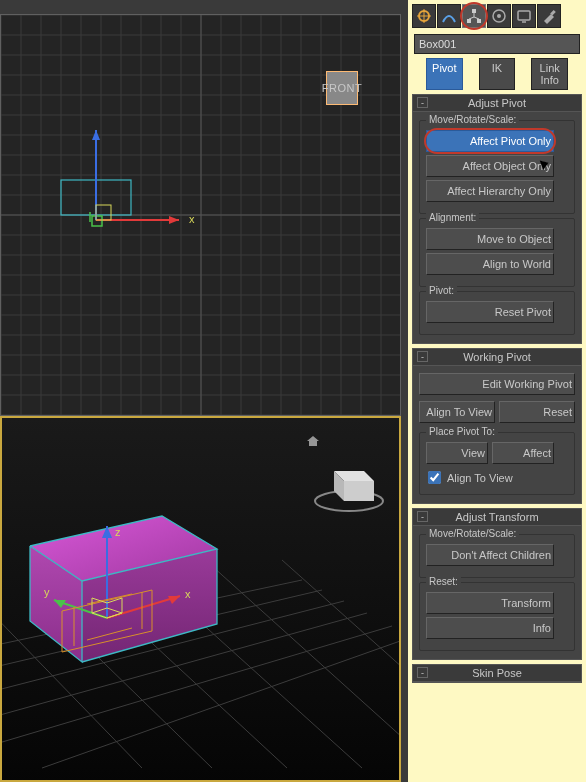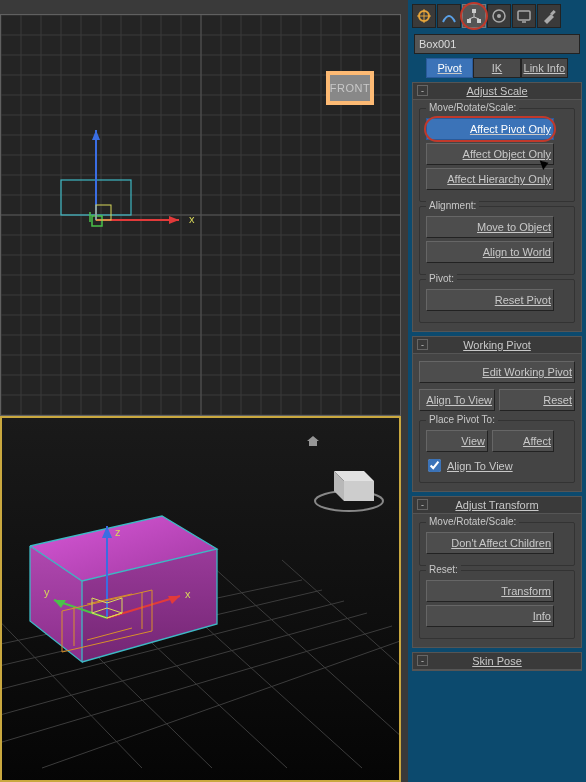--- a/index.html
+++ b/index.html
@@ -4,50 +4,50 @@
 <style>
 * { margin:0; padding:0; box-sizing:border-box; font-family:Tahoma,Arial,sans-serif; font-size:11px; color:#c8c8c8; user-select:none; }
 body { background:#3a3a3a; width:586px; height:782px; overflow:hidden; position:relative; }
 .viewports { position:absolute; left:0; top:14px; width:403px; height:768px; }
 .vp { position:absolute; background:#242424; border:1px solid #606060; overflow:hidden; }
 .vp.top { left:0; top:0; width:401px; height:402px; }
 .vp.bottom { left:0; top:402px; width:401px; height:366px; border:2px solid #c9a83f; }
 .grid { position:absolute; left:0; top:0; right:0; bottom:0; }
 
 
-.rpanel { position:absolute; right:0; top:0; width:178px; height:782px; background:#0c4a6e;text-decoration:underline; }
+.rpanel { position:absolute; right:0; top:0; width:178px; height:782px; background:#fef9c3; }
 .tabbar { display:flex; justify-content:flex-start; gap:1px; padding:4px 4px 2px 4px; }
 .tab-icon { width:24px; height:24px; background:#3a3a3a; border:1px solid #222; display:flex; align-items:center; justify-content:center; cursor:pointer; }
 .tab-icon.active { background:#555; border:1px solid #777; }
 .tab-icon.circled { position:relative; }
 .tab-icon.circled::after { content:""; position:absolute; left:-3px; top:-3px; right:-3px; bottom:-3px; border:2px solid #c0392b; border-radius:50%; pointer-events:none; }
 
 .name-field { margin:4px 6px; }
 .name-field input { width:100%; background:#555; border:1px solid #222; padding:3px 4px; color:#ddd; }
 
-.sub-tabs { display:flex; margin:4px 18px; gap:0; }
+.sub-tabs { display:flex; margin:4px 18px; gap:16px; }
 .sub-tab { flex:1; text-align:center; padding:3px 0; background:#4a4a4a; border:1px solid #222; cursor:pointer; }
 .sub-tab.active { background:#3b73b8; color:#fff; border-color:#2a5a9a; }
 
 .rollout { margin:4px 4px; border:1px solid #555; background:#444; position:relative; }
 .rollout-header { background:#3a3a3a; padding:2px 4px; text-align:center; position:relative; border-bottom:1px solid #555; }
 .rollout-header .toggle { position:absolute; left:4px; top:2px; width:11px; height:11px; line-height:10px; text-align:center; background:#3a3a3a; border:1px solid #666; font-size:9px; cursor:pointer; }
 .rollout-body { padding:4px 6px; }
 .group { border:1px solid #333; margin:4px 0; padding:6px 20px 8px 6px; border-radius:2px; position:relative; }
 .group-label { position:absolute; top:-7px; left:6px; background:#444; padding:0 3px; font-size:10px; }
 .btn { display:block; width:100%; margin:3px 0; padding:4px 2px; background:#4d4d4d; border:1px solid #222; border-top-color:#666; border-left-color:#666; text-align:right; cursor:pointer; }
 .btn.active { background:#3b73b8; color:#fff; border-color:#2a5a9a; }
 .btn.circled { position:relative; }
 .btn.circled::after { content:""; position:absolute; left:-3px; top:-3px; right:-3px; bottom:-3px; border:2px solid #c0392b; border-radius:14px; pointer-events:none; }
 .btn-row { display:flex; gap:4px; }
 .btn-row .btn { flex:1; }
 .check-row { display:flex; align-items:center; gap:6px; margin:4px 0 2px 2px; }
 .check-row input { accent-color:#3b73b8; }
 
-.viewcube-callout { position:absolute; width:48px; height:34px; background:#888; border:4px solid #fdba74; display:flex; align-items:center; justify-content:center; font-size:8px; color:#ddd; letter-spacing:0.5px; }
+.viewcube-callout { position:absolute; width:32px; height:34px; background:#888; border:1px solid #fdba74; display:flex; align-items:center; justify-content:center; font-size:8px; color:#ddd; letter-spacing:0.5px; }
 
 .cursor-arrow { position:absolute; width:0; height:0; border-left:6px solid #fff; border-top:4px solid transparent; border-bottom:4px solid transparent; transform:rotate(-20deg); z-index:30; }
 .cursor-arrow::after { content:""; position:absolute; left:-6px; top:-4px; border-left:6px solid #000; border-top:4px solid transparent; border-bottom:4px solid transparent; transform:scale(1.25); z-index:-1; }
 
 svg { display:block; }
 </style>
 </head>
 <body>
 
 <div class="viewports">
@@ -276,21 +276,21 @@
     <input type="text" value="Box001" style="">
   </div>
 
   <div class="sub-tabs">
     <div class="sub-tab active">Pivot</div>
     <div class="sub-tab">IK</div>
     <div class="sub-tab">Link Info</div>
   </div>
 
   <div class="rollout">
-    <div class="rollout-header"><span class="toggle">-</span><span>Adjust Scale</span></div>
+    <div class="rollout-header"><span class="toggle">-</span><span>Adjust Pivot</span></div>
     <div class="rollout-body">
       <div class="group">
         <span class="group-label">Move/Rotate/Scale:</span>
         <div class="btn active circled">Affect Pivot Only</div>
         <div class="btn">Affect Object Only</div>
         <div class="btn">Affect Hierarchy Only</div>
       </div>
       <div class="group">
         <span class="group-label">Alignment:</span>
         <div class="btn">Move to Object</div>

